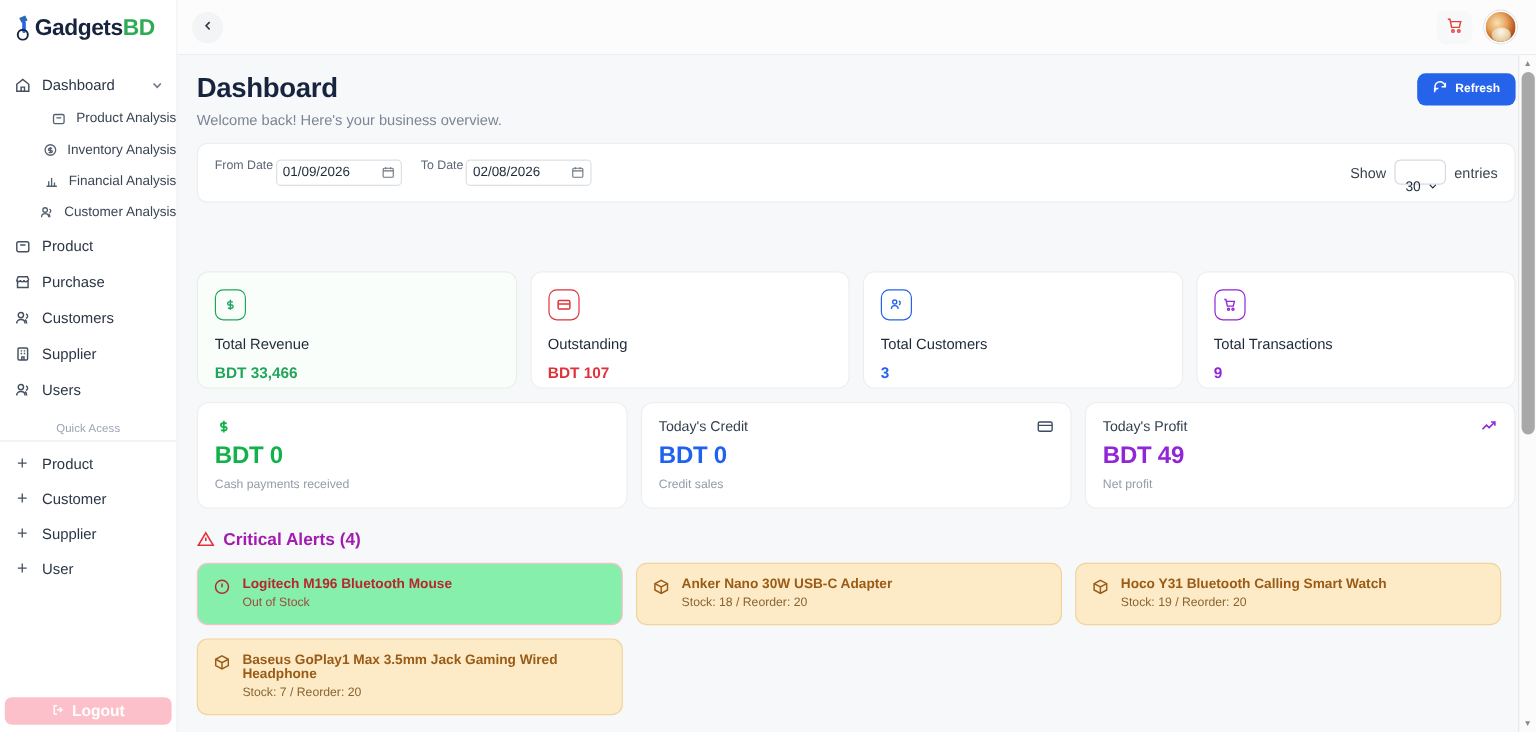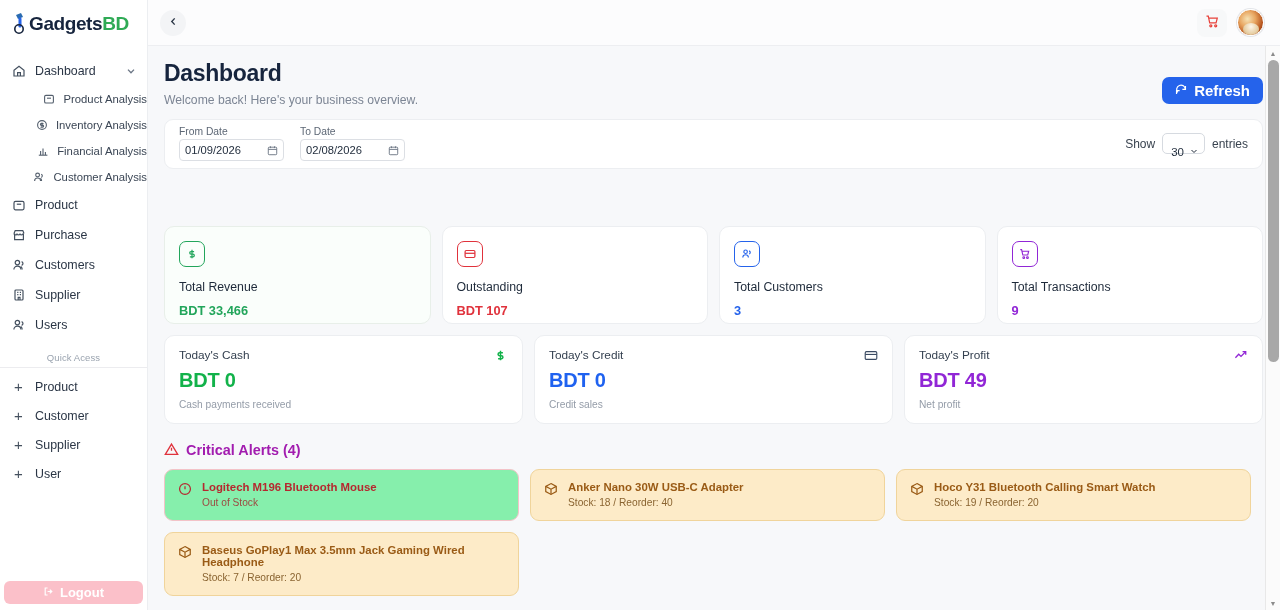--- a/index.html
+++ b/index.html
@@ -101,46 +101,46 @@
   .content { flex: 1 1 auto; overflow: hidden; padding: 0 17px 0 16px; position: relative; }
 
   .page-head { display: flex; align-items: flex-start; padding-top: 14px; }
   .page-head .left { flex: 1 1 auto; }
   h1.page-title { font-size: 23px; font-weight: 700; color: #16243d; letter-spacing: -0.3px; line-height: 1.2; }
   .page-sub { font-size: 12.2px; color: #7c8594; margin-top: 5px; }
   .refresh-btn {
     background: #2563eb; color: #fff; border: none;
     border-radius: 7px; height: 27px; padding: 0 13px;
     display: flex; align-items: center; gap: 7px;
-    font-size: 15px; font-weight: 600; cursor: pointer;
-    margin-top: 17px; font-family: "Liberation Sans", sans-serif;
+    font-size: 10px; font-weight: 600; cursor: pointer;
+    margin-top: 1px; font-family: "Liberation Sans", sans-serif;
   }
 
   .filter-bar {
     margin-top: 12px; background: #fff;
     border: 1px solid #eceef1; border-radius: 9px;
     height: 50px; display: flex; align-items: center;
     padding: 0 14px; gap: 16px;
   }
-  .field { display: flex; flex-direction: column; gap: 2px; }
+  .field { display: flex; flex-direction: row; gap: 2px; }
   .field label { font-size: 10.3px; color: #5d6775; }
   .date-input {
     width: 105px; height: 22px;
     border: 1px solid #dcdfe4; border-radius: 4px;
     background: #fff; display: flex; align-items: center;
     padding: 0 5px; gap: 4px;
   }
   .date-input .val { flex: 1 1 auto; font-size: 11.2px; color: #1e2a3a; }
   .date-input .cal { width: 11px; height: 11px; color: #6a7482; display:flex; }
   .filter-spacer { flex: 1 1 auto; }
   .show-entries { display: flex; align-items: center; gap: 7px; font-size: 12px; color: #39434f; }
   .select-box {
     border: 1px solid #d6dae0; border-radius: 5px;
     height: 21px; padding: 16px 5px 0 8px;
-    display: flex; align-items: center; gap: 5px;
+    display: flex; align-items: flex-start; gap: 5px;
     font-size: 11.5px; color: #1e2a3a; background: #fff; cursor: pointer;
   }
 
   .kpi-row { display: flex; gap: 11px; margin-top: 13px; }
   .kpi-card {
     flex: 1 1 0; border-radius: 10px;
     border: 1px solid #eceef1; background: #fff;
     padding: 14px 14px 15px 14px; height: 98px; margin-top: 44px;
   }
   .kpi-card.green { background: #fafefb; border-color: #e8efe9; }
@@ -497,21 +497,20 @@
           </div>
           <div class="kpi-label">Total Transactions</div>
           <div class="kpi-value" style="color:#9126d6">9</div>
         </div>
       </div>
 
       <div class="mini-row">
 
         <div class="mini-card">
           <div class="mini-head">
-            <span class="mini-label">Today's Cash</span>
             <span class="mini-ic" style="color:#12b24a">
               <svg viewBox="0 0 14 14" width="13" height="13" fill="none" stroke="currentColor" stroke-width="1.6">
                   <path d="M7 1.8 v10.4 M9.6 4 H6 a1.6 1.6 0 000 3.2 h2 a1.6 1.6 0 010 3.2 H4.4"></path>
                 </svg>
             </span>
           </div>
           <div class="mini-value" style="color:#12b24a">BDT 0</div>
           <div class="mini-sub">Cash payments received</div>
         </div>
 
@@ -571,21 +570,21 @@
 
         <div class="alert-card amber">
           <span class="alert-ic">
             <svg viewBox="0 0 16 16" width="14" height="14" fill="none" stroke="currentColor" stroke-width="1.4">
                 <path d="M8 1.8 L14 5 V11 L8 14.2 L2 11 V5 Z"></path>
                 <path d="M2 5 L8 8.2 L14 5 M8 8.2 V14.2"></path>
               </svg>
           </span>
           <div>
             <div class="alert-name">Anker Nano 30W USB-C Adapter</div>
-            <div class="alert-meta">Stock: 18 / Reorder: 40</div>
+            <div class="alert-meta">Stock: 18 / Reorder: 20</div>
           </div>
         </div>
 
         <div class="alert-card amber">
           <span class="alert-ic">
             <svg viewBox="0 0 16 16" width="14" height="14" fill="none" stroke="currentColor" stroke-width="1.4">
                 <path d="M8 1.8 L14 5 V11 L8 14.2 L2 11 V5 Z"></path>
                 <path d="M2 5 L8 8.2 L14 5 M8 8.2 V14.2"></path>
               </svg>
           </span>

